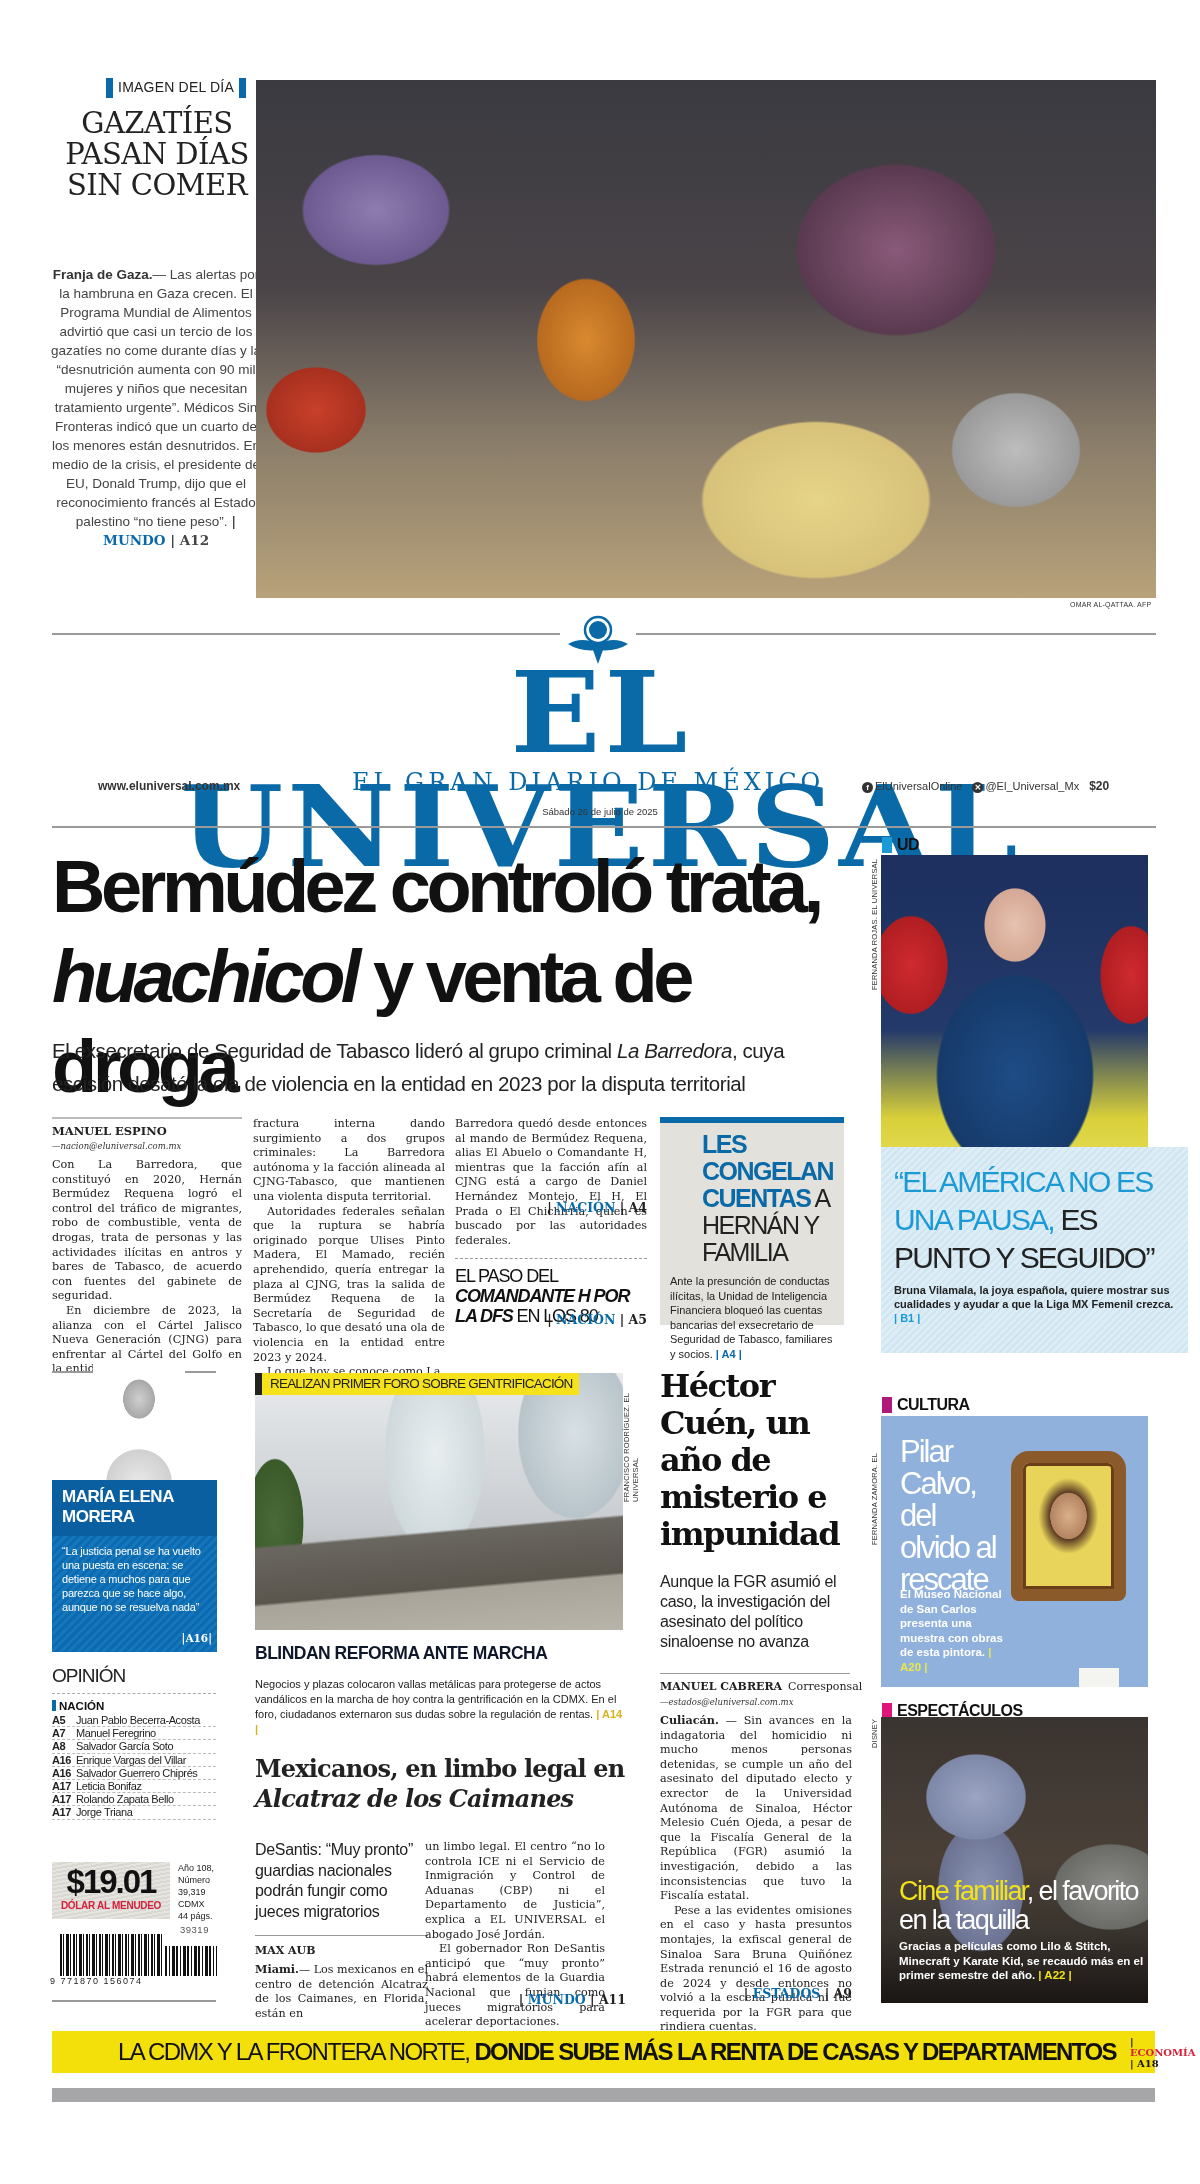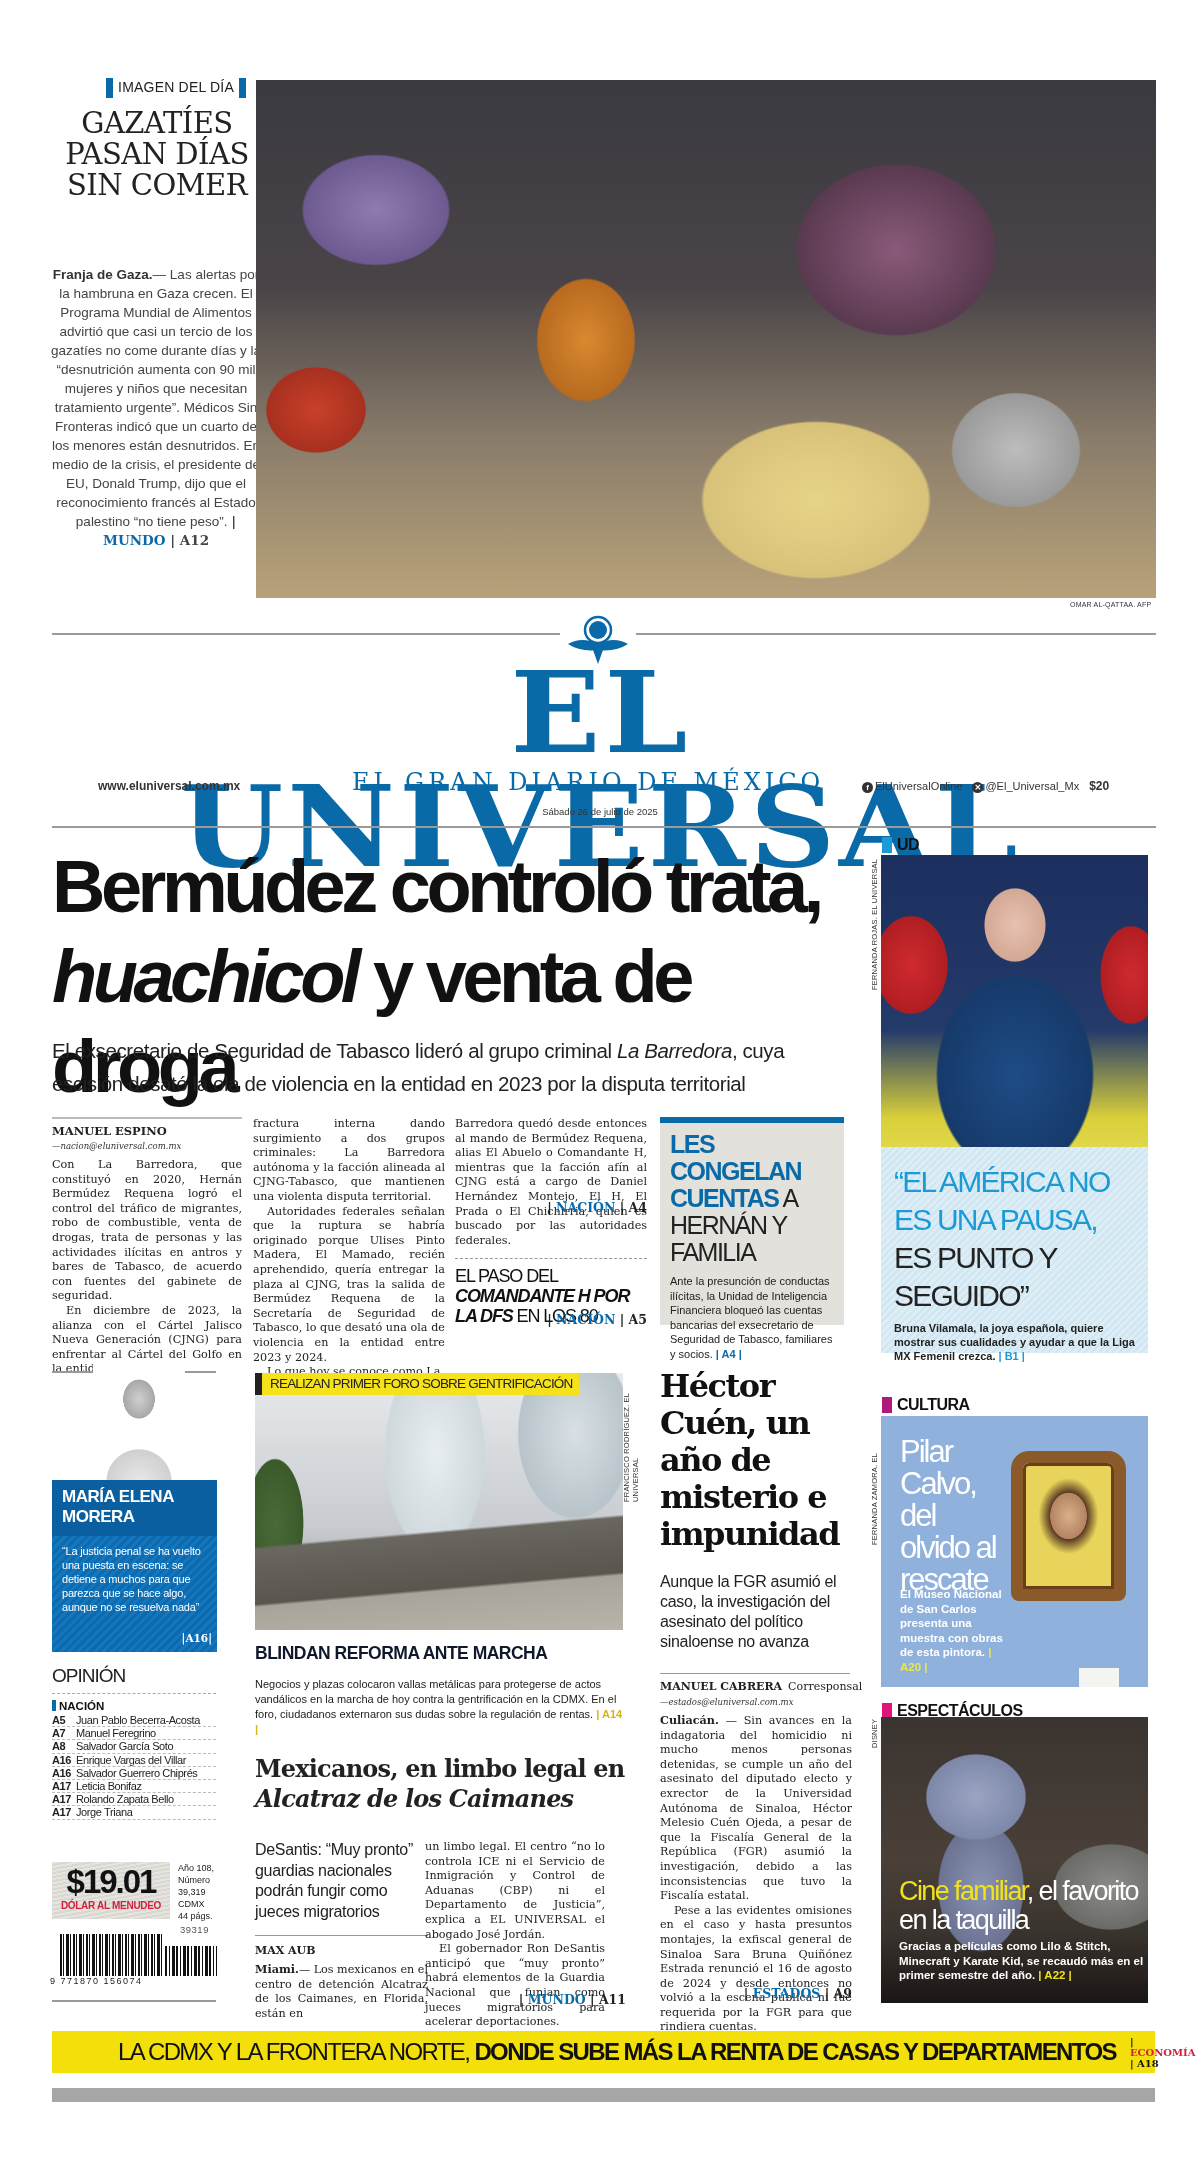--- a/index.html
+++ b/index.html
@@ -58,40 +58,40 @@
   .secref { font-family: "DejaVu Serif", serif; font-weight: bold; font-size: 12.5px; text-align: right; }
   .secref .sec { color:#0a6aa8; }
   #col3-ref { left: 455px; top: 1200px; width: 192px; }
   #col3-dash { left: 455px; top: 1258px; width: 192px; border-top: 1px dashed #999; }
   #paso { left: 455px; top: 1266px; width: 200px; font-size: 19px; line-height: 20px; color:#111; letter-spacing: -1.2px; transform: scaleX(0.95); transform-origin:left top; }
   #paso b { font-style: italic; }
   #paso-ref { left: 455px; top: 1312px; width: 192px; }
 
   
   #cong { left: 660px; top: 1117px; width: 184px; height: 208px; background: #e2e1dc; border-top: 6px solid #0a6aa8; padding: 8px 10px; }
-  #cong-title { font-size: 25px; line-height: 27px; letter-spacing: -1.5px; color:#222; }
+  #cong-title { font-size: 25px; line-height: 27px; letter-spacing: -1.5px; color:#222;margin-left:32px; }
   #cong-title b { color:#0a6aa8; }
   #cong-text { margin-top: 8px; font-size: 11px; line-height: 14.6px; color:#222; }
   #cong-text .ref { color:#0a6aa8; font-weight:bold; }
 
   
   .sec-tag { font-size: 16px; font-weight: bold; color:#111; letter-spacing: -0.5px; display:flex; align-items:center; }
   .sec-tag .sq { display:inline-block; width:10px; height:16px; margin-right:5px; }
   .vcredit { font-size: 7.5px; color:#333; writing-mode: vertical-rl; transform: rotate(180deg); letter-spacing: 0.2px; }
   #ud-tag { left: 882px; top: 836px; }
   #ud-credit { left: 870px; top: 850px; height: 140px; }
   #ud-photo { left: 881px; top: 855px; width: 267px; height: 292px; overflow:hidden;
     background:
       radial-gradient(ellipse 50px 60px at 134px 70px, #e6c2b0 0%, #d4a894 60%, rgba(0,0,0,0) 62%),
       radial-gradient(ellipse 110px 140px at 134px 220px, #1e4c86 0%, #163a6a 70%, rgba(0,0,0,0) 72%),
       radial-gradient(ellipse 60px 80px at 30px 110px, #cf2a2f 0%, #b01e22 60%, rgba(0,0,0,0) 62%),
       radial-gradient(ellipse 50px 80px at 250px 120px, #cf2a2f 0%, #b01e22 60%, rgba(0,0,0,0) 62%),
       linear-gradient(180deg, #1c2f5e 0%, #243a6a 60%, #d8cf3a 90%, #e0d84a 100%);
   }
-  #ud-quote-box { left: 881px; top: 1147px; width: 267px; height: 206px; background: repeating-linear-gradient(135deg, #dcedf6 0 3px, #cfe5f1 3px 5px); padding: 16px 12px 8px 13px; }
+  #ud-quote-box { left: 881px; top: 1147px; width: 307px; height: 206px; background: repeating-linear-gradient(135deg, #dcedf6 0 3px, #cfe5f1 3px 5px); padding: 16px 12px 8px 13px; }
   #ud-quote { font-size: 30px; line-height: 38px; color: #1b9ad6; letter-spacing: -1.8px; font-weight: normal; }
   #ud-quote .dark { color:#222; }
   #ud-text { margin-top: 6px; font-size: 11px; line-height: 14px; font-weight: bold; color:#222; }
   #ud-text .ref { color:#1b9ad6; }
 
   #cult-tag { left: 882px; top: 1396px; }
   #cult-credit { left: 870px; top: 1415px; height: 130px; }
   #cult-box { left: 881px; top: 1416px; width: 267px; height: 271px; background: #8fb1dc; overflow:hidden; }
   #cult-title { left: 19px; top: 20px; width: 110px; font-size: 31px; line-height: 32px; color:#fff; letter-spacing: -2px; }
   #cult-title b { font-weight: normal; text-align: center; }

